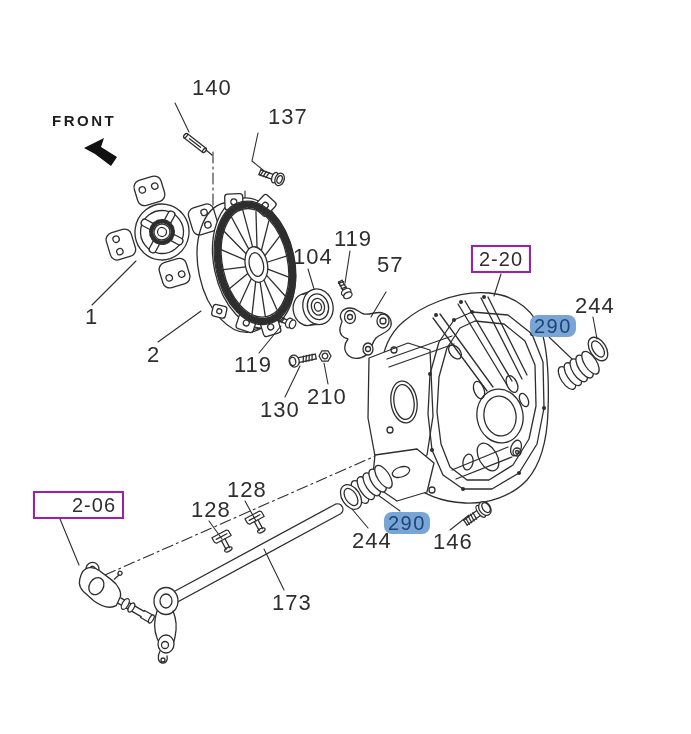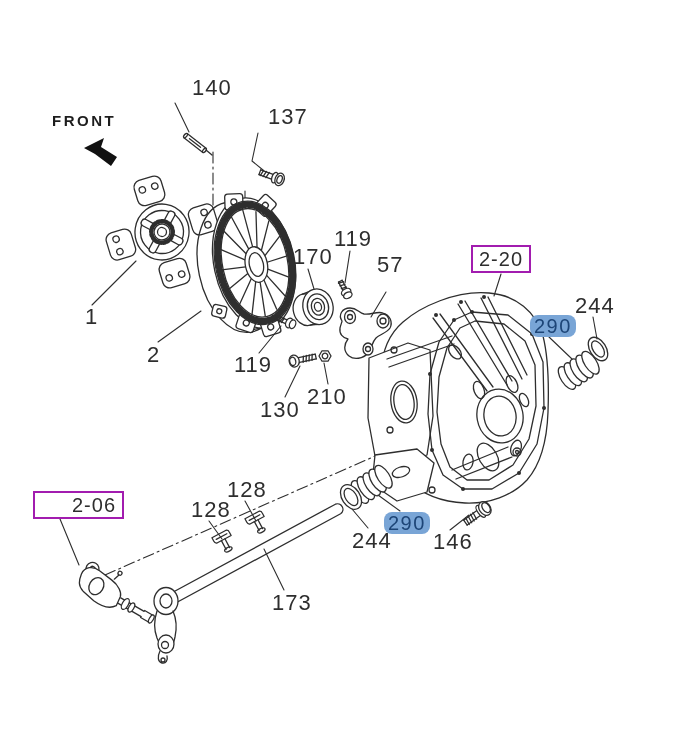--- a/index.html
+++ b/index.html
@@ -365,21 +365,21 @@
     <polygon points="84,148 104,138 101,147 117,157 111,166 95,154" fill="#111" stroke="none"></polygon>
   </g>
 </svg>
 
 <div class="front-label" style="left:52px;top:112px;">FRONT</div>
 
 <div class="callout" style="left:152px;top:77px;margin-left:40px;">140</div>
 <div class="callout" style="left:243px;top:106px;margin-left:25px;">137</div>
 <div class="callout" style="left:85px;top:306px;">1</div>
 <div class="callout" style="left:147px;top:344px;">2</div>
-<div class="callout" style="left:293px;top:246px;">170</div>
+<div class="callout" style="left:293px;top:246px;">104</div>
 <div class="callout" style="left:334px;top:228px;">119</div>
 <div class="callout" style="left:377px;top:254px;">57</div>
 <div class="callout" style="left:234px;top:354px;">119</div>
 <div class="callout" style="left:260px;top:399px;">130</div>
 <div class="callout" style="left:307px;top:386px;">210</div>
 
 <div class="ref-box" style="left:471px;top:245px;">2-20</div>
 
 <div class="hl" style="left:530px;top:315px;background:#79a5d6;color:#1d4577;">290</div>
 

